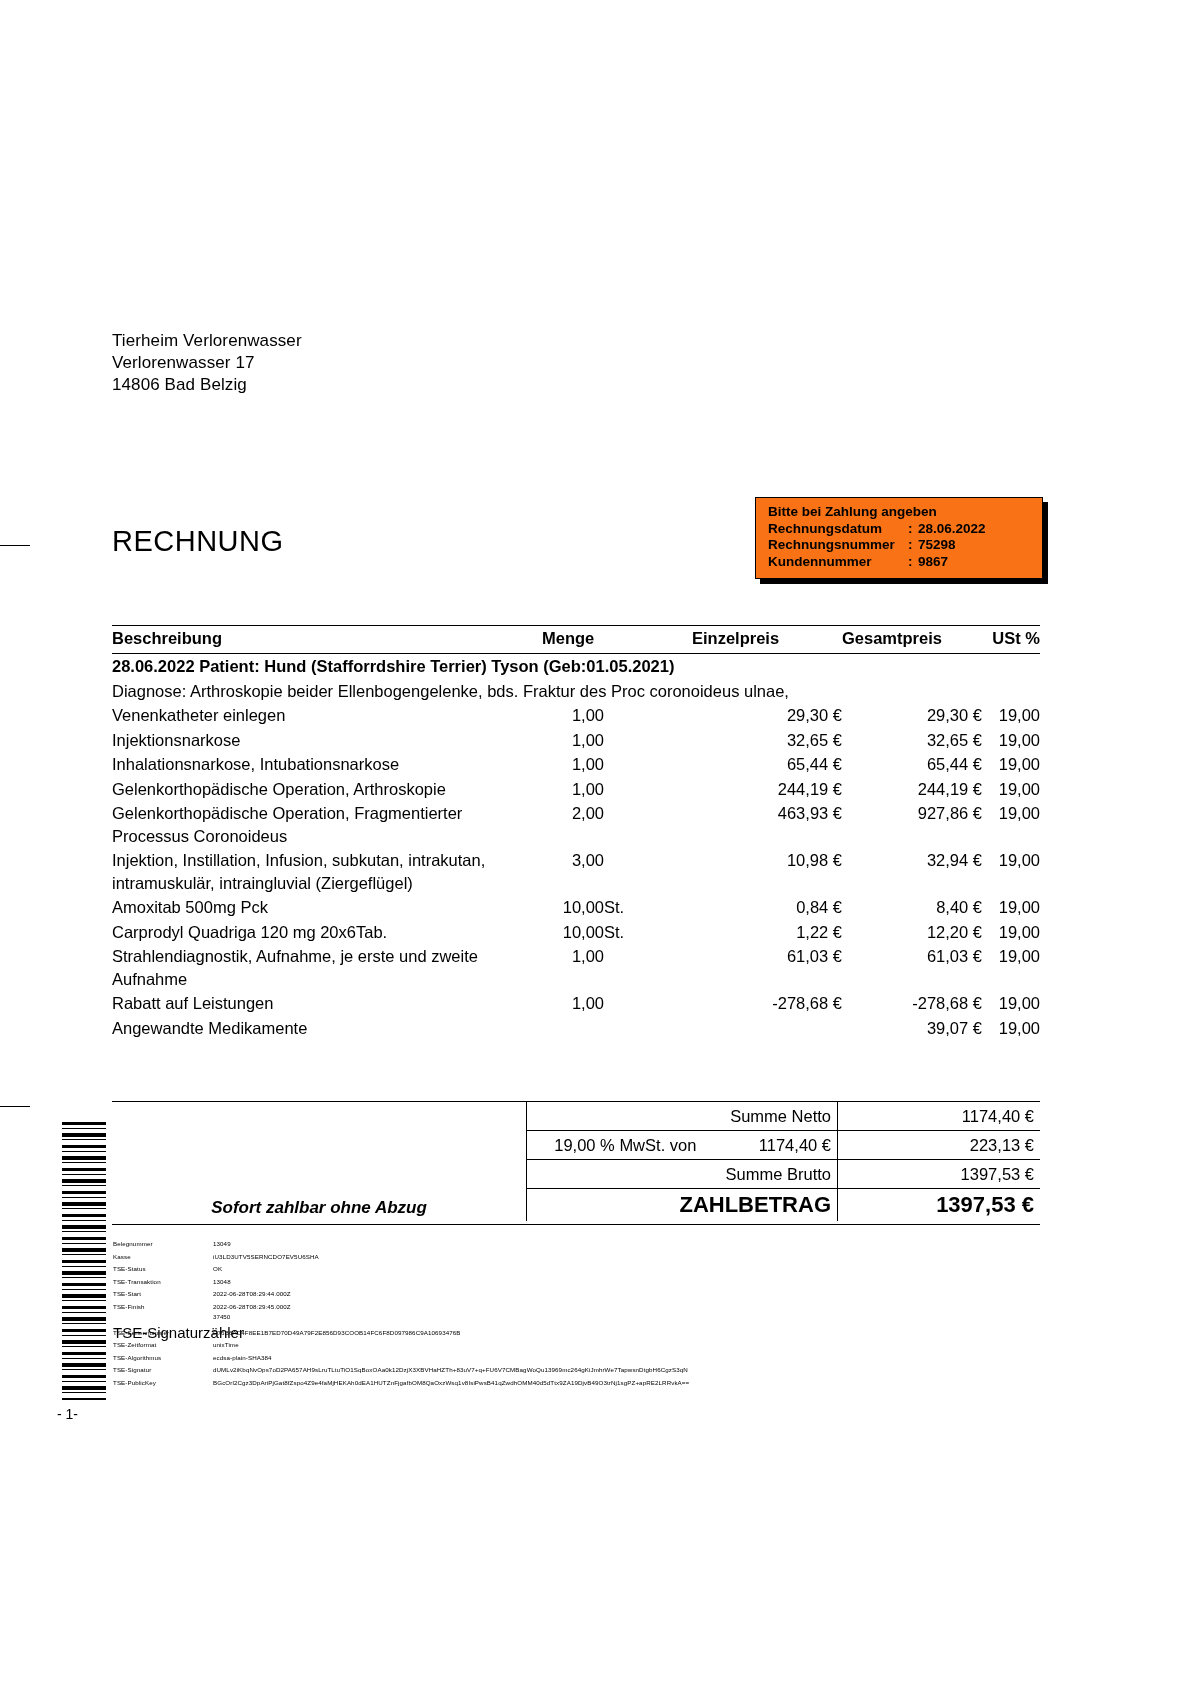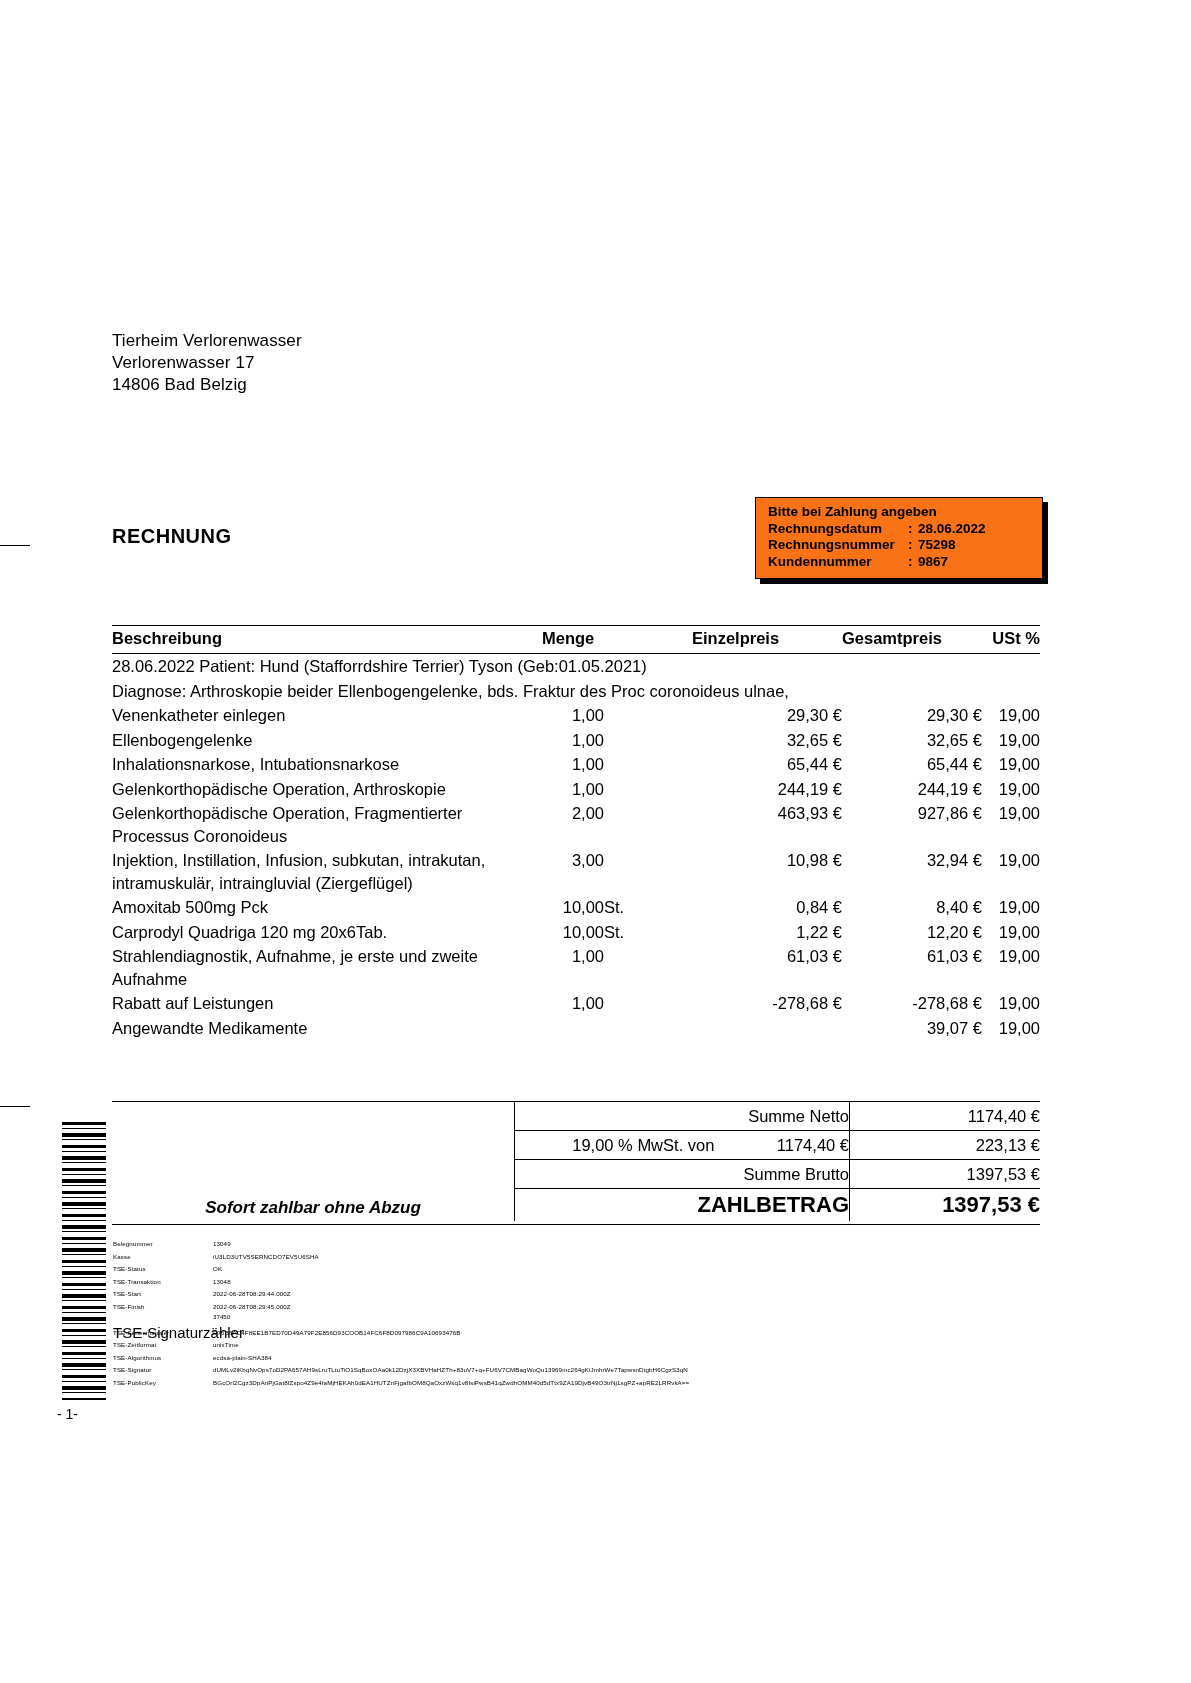--- a/index.html
+++ b/index.html
@@ -24,22 +24,22 @@
     font-size: 17px;
     line-height: 22px;
     letter-spacing: 0.1px;
   }
 
   
   .doc-title {
     position: absolute;
     left: 112px;
     top: 525px;
-    font-size: 20px;
-    font-weight: bold;
+    font-size: 29px;
+    font-weight: normal;
     letter-spacing: 0.5px;
   }
 
   
   .meta-box {
     position: absolute;
     left: 755px;
     top: 497px;
     width: 266px;
     border: 1px solid #000;
@@ -99,21 +99,21 @@
   }
   td.qty    { text-align: left; }
   td.unit   { text-align: right; padding-right: 2px; }
   td.total  { text-align: right; padding-right: 2px; }
   td.vat    { text-align: right; }
 
   .qty-wrap { display: inline-block; width: 62px; text-align: right; }
   .qty-unit { display: inline-block; width: 30px; text-align: left; }
 
   .row-patient td {
-    font-weight: normal;
+    font-weight: bold;
     padding-top: 5px;
     padding-bottom: 2px;
   }
   .row-diagnose td {
     padding-left: 42px;
     padding-bottom: 2px;
   }
   .row-sum td {
     font-weight: bold;
     padding-top: 10px;
@@ -127,21 +127,21 @@
     top: 1101px;
     width: 928px;
     border-top: 1.5px solid #000;
     font-size: 16.5px;
   }
   .totals table {
     width: 100%;
     border-collapse: collapse;
   }
   .totals td {
-    padding: 3px 0;
+    padding: 3px 6px;
     height: 22px;
   }
   .t-left {
     width: 402px;
     border-right: 1.5px solid #000;
     vertical-align: bottom;
   }
   .t-label { text-align: right; border-right: 1.5px solid #000; }
   .t-val   { text-align: right; width: 190px; }
   .brd-b { border-bottom: 1.5px solid #000; }
@@ -273,21 +273,21 @@
           <td colspan="5">Diagnose: Arthroskopie beider Ellenbogengelenke, bds. Fraktur des Proc coronoideus ulnae,</td>
         </tr>
         <tr>
           <td>Venenkatheter einlegen</td>
           <td class="qty"><span class="qty-wrap">1,00</span><span class="qty-unit"></span></td>
           <td class="unit">29,30 €</td>
           <td class="total">29,30 €</td>
           <td class="vat">19,00</td>
         </tr>
         <tr>
-          <td>Ellenbogengelenke</td>
+          <td>Injektionsnarkose</td>
           <td class="qty"><span class="qty-wrap">1,00</span><span class="qty-unit"></span></td>
           <td class="unit">32,65 €</td>
           <td class="total">32,65 €</td>
           <td class="vat">19,00</td>
         </tr>
         <tr>
           <td>Inhalationsnarkose, Intubationsnarkose</td>
           <td class="qty"><span class="qty-wrap">1,00</span><span class="qty-unit"></span></td>
           <td class="unit">65,44 €</td>
           <td class="total">65,44 €</td>

